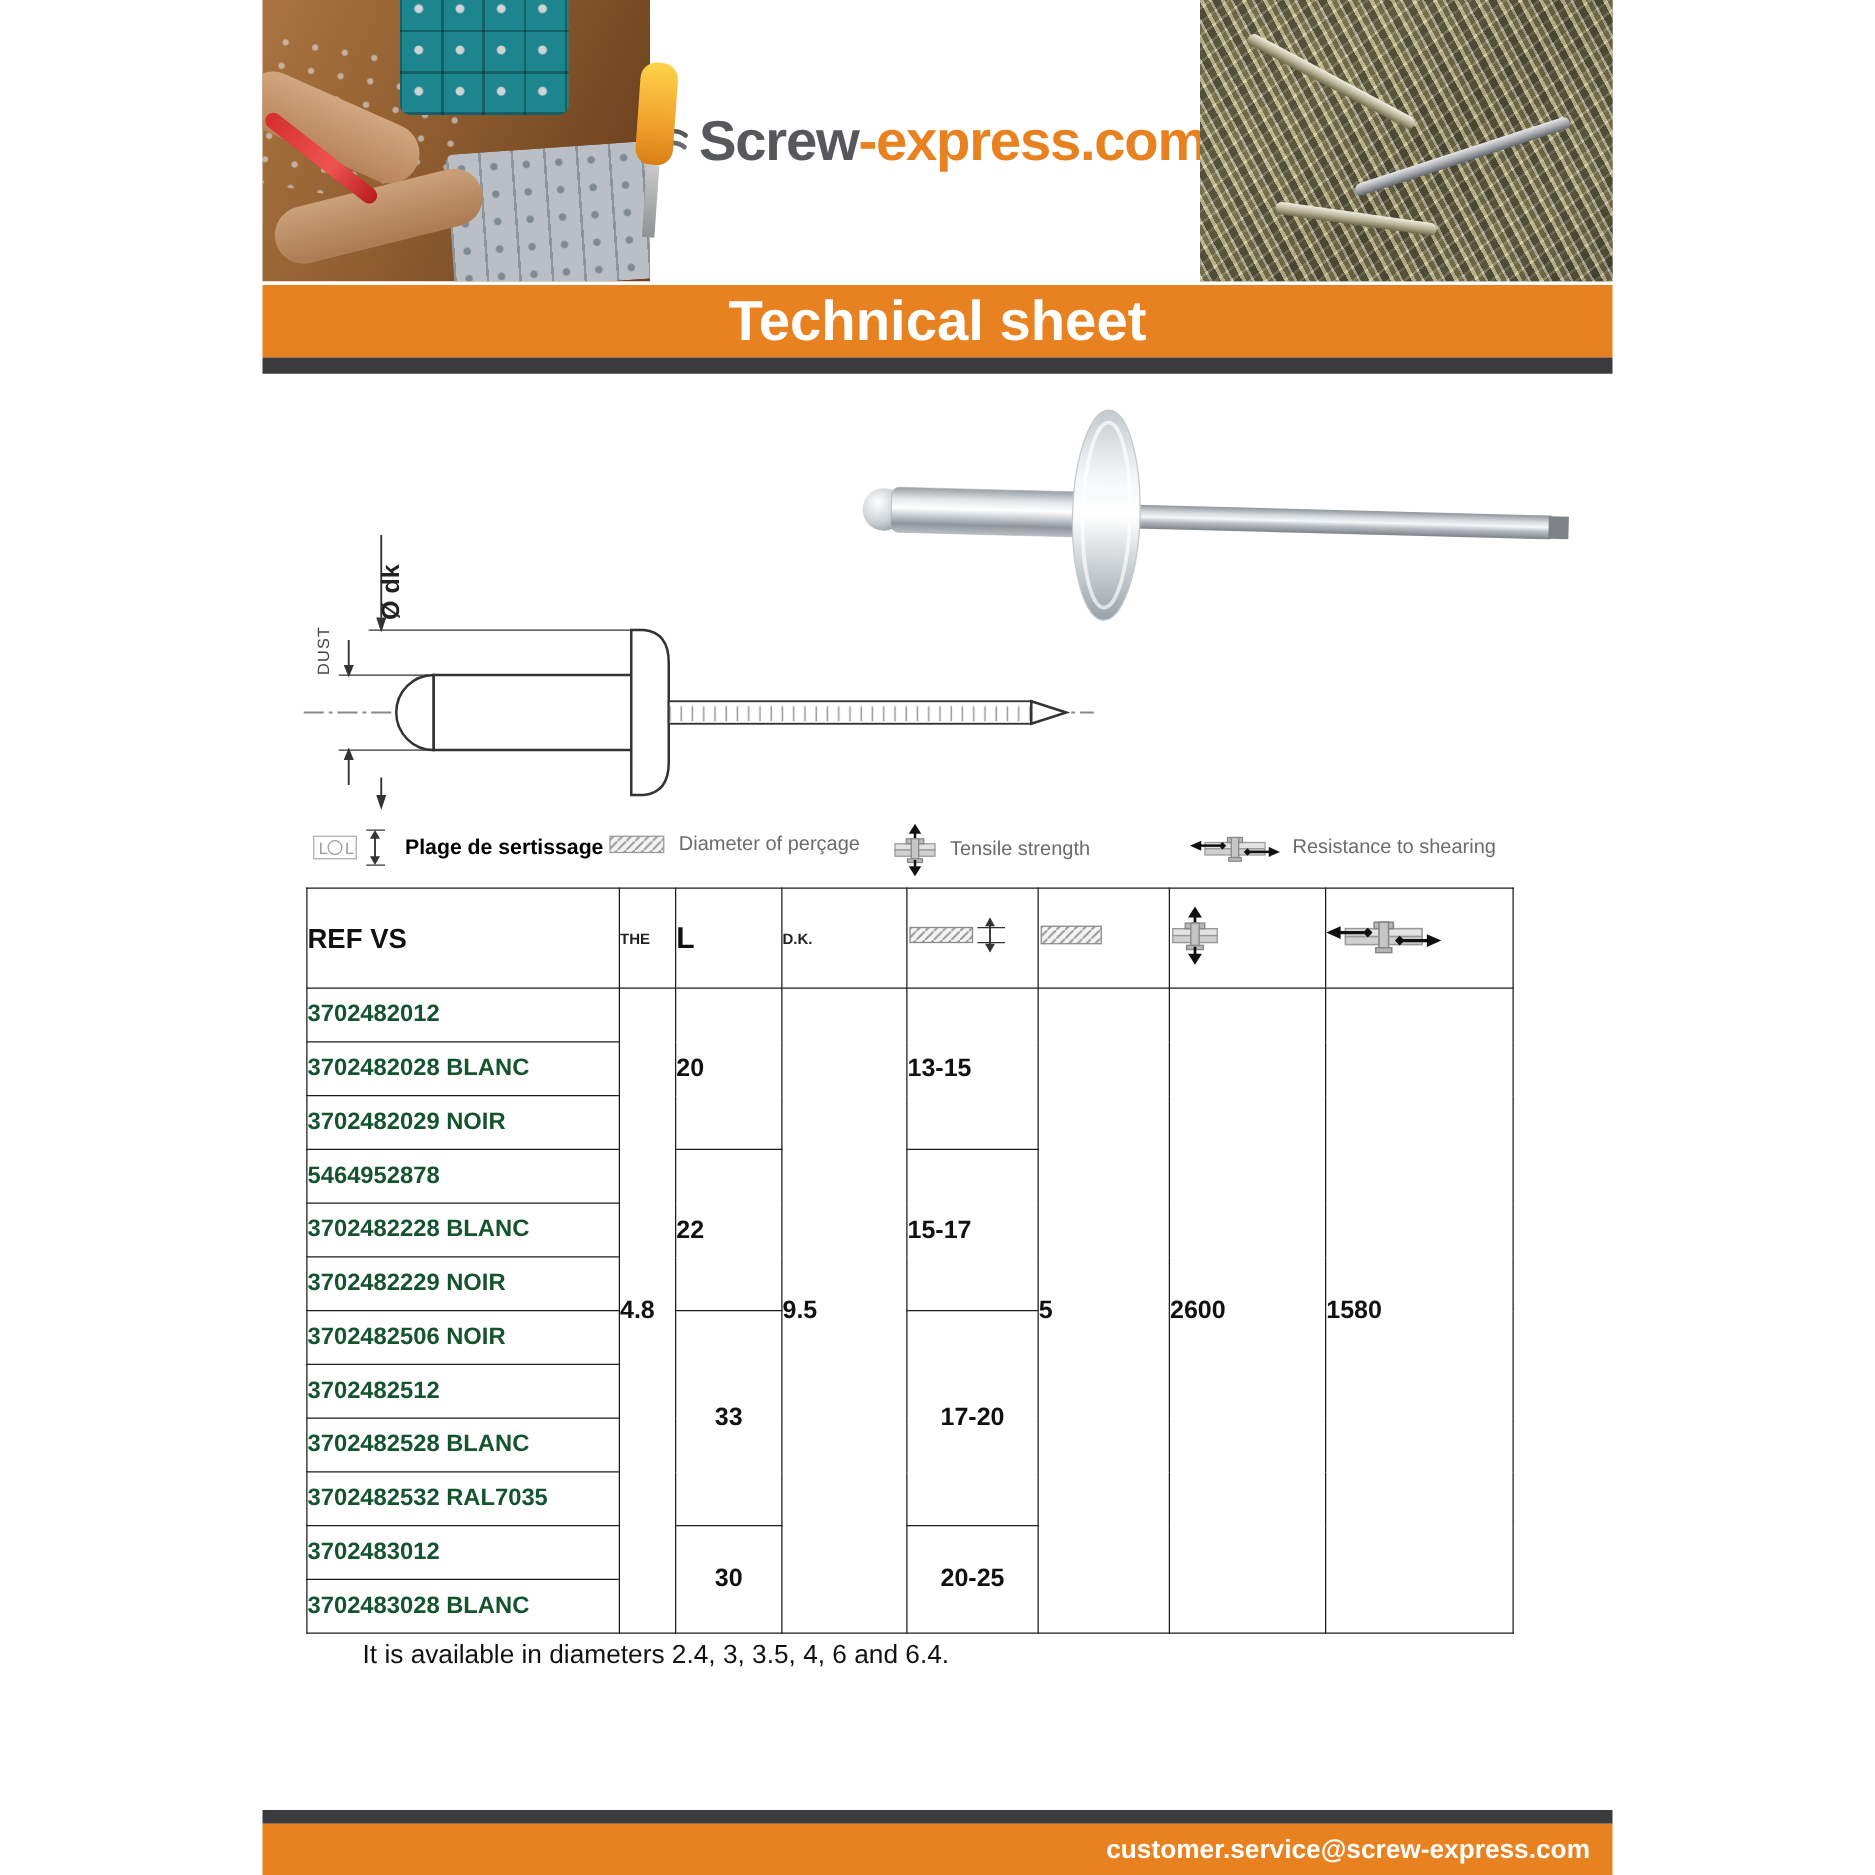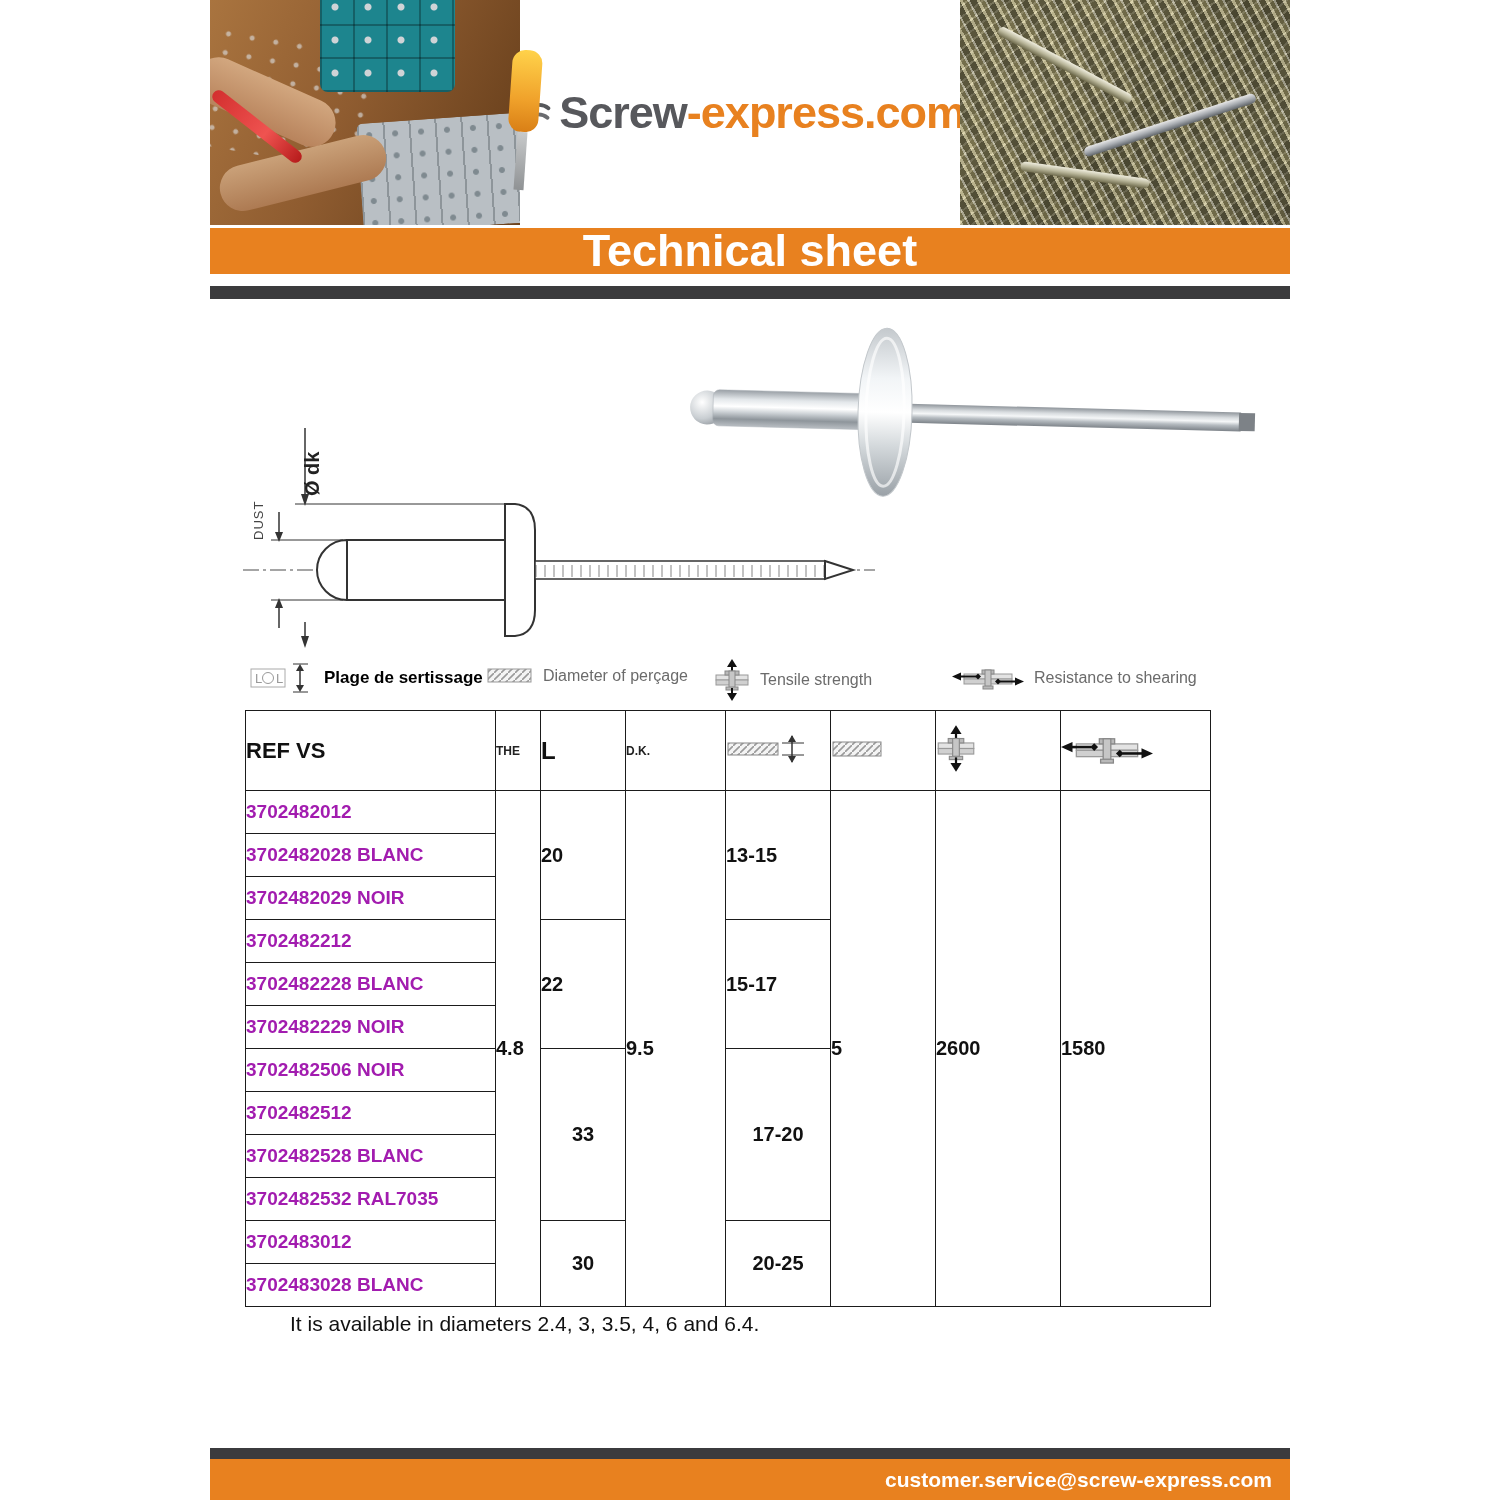--- a/index.html
+++ b/index.html
@@ -46,21 +46,21 @@
     background:linear-gradient(180deg,#ffd24a,#f0a22b 60%,#d97f16); }
   .sd-shaft { width:10px; height:58px; margin:0 auto; background:linear-gradient(180deg,#c8cacb,#8f9294); }
 
   .logo { position:absolute; left:315px; top:0; width:440px; height:225px;
     display:flex; align-items:center; justify-content:center; gap:8px; }
   .logo-text { font-size:45px; font-weight:bold; letter-spacing:-1px; white-space:nowrap; }
   .logo-dark { color:#57585C; }
   .logo-orange { color:var(--accent); }
 
   
-  .title-bar { position:absolute; left:210px; top:228px; width:1080px; height:46px; background:var(--accent);
+  .title-bar { position:absolute; left:210px; top:228px; width:1080px; height:58px; background:var(--accent);
     display:flex; align-items:center; justify-content:center; color:#fff; font-size:45px; font-weight:bold; }
   .dark-bar-top { position:absolute; left:210px; top:286px; width:1080px; height:13px; background:var(--dark-bar); }
 
   
   .rivet-photo { position:absolute; left:655px; top:318px; }
   .rivet-drawing { position:absolute; left:235px; top:400px; }
 
   
   .legend-item { position:absolute; display:flex; align-items:center; gap:10px; font-size:16px; color:#6b6b6b; }
   .legend-item .lbl-strong { font-weight:bold; color:#000000; font-size:17px; }
@@ -70,21 +70,21 @@
   .li-4 { left:952px; top:664px; }
 
   
   table.spec { position:absolute; left:245px; top:710px; width:965px; border-collapse:collapse; table-layout:fixed; }
   table.spec th, table.spec td { border:1.5px solid #1b1b1b; text-align:left; vertical-align:middle; padding:0; background:#fff; }
   table.spec tr { height:43px; }
   table.spec tr.hrow { height:80px; }
   .th-ref { font-size:22px; font-weight:bold; color:#111; }
   .th-small { font-size:12px; font-weight:bold; color:#222; }
   .th-big { font-size:24px; font-weight:bold; color:#111; }
-  td.ref { font-size:19px; font-weight:bold; color:#a21caf; }
+  td.ref { font-size:19px; font-weight:bold; color:#14532d; }
   td.val { font-size:20px; font-weight:bold; color:#111; }
   td.vtop { vertical-align:top; }
   .first-row { display:flex; align-items:center; justify-content:center; height:43px; }
 
   
   .footer-note { position:absolute; left:290px; top:1312px; font-size:21px; color:#111; }
   .bottom-dark { position:absolute; left:210px; top:1448px; width:1080px; height:11px; background:var(--dark-bar); }
   .bottom-orange { position:absolute; left:210px; top:1459px; width:1080px; height:41px; background:var(--accent);
     display:flex; align-items:center; justify-content:flex-end; padding-right:18px; }
   .bottom-email { color:#fff; font-weight:bold; font-size:21px; }
@@ -332,21 +332,21 @@
       <td class="val" rowspan="12">2600</td>
       <td class="val" rowspan="12">1580</td>
     </tr>
     <tr>
           <td class="ref">3702482028 BLANC</td>
         </tr>
     <tr>
           <td class="ref">3702482029 NOIR</td>
         </tr>
     <tr>
-      <td class="ref">3702482212</td>
+      <td class="ref">5464952878</td>
       <td class="val" rowspan="3">22</td>
       <td class="val" rowspan="3">15-17</td>
     </tr>
     <tr>
           <td class="ref">3702482228 BLANC</td>
         </tr>
     <tr>
           <td class="ref">3702482229 NOIR</td>
         </tr>
     <tr>

